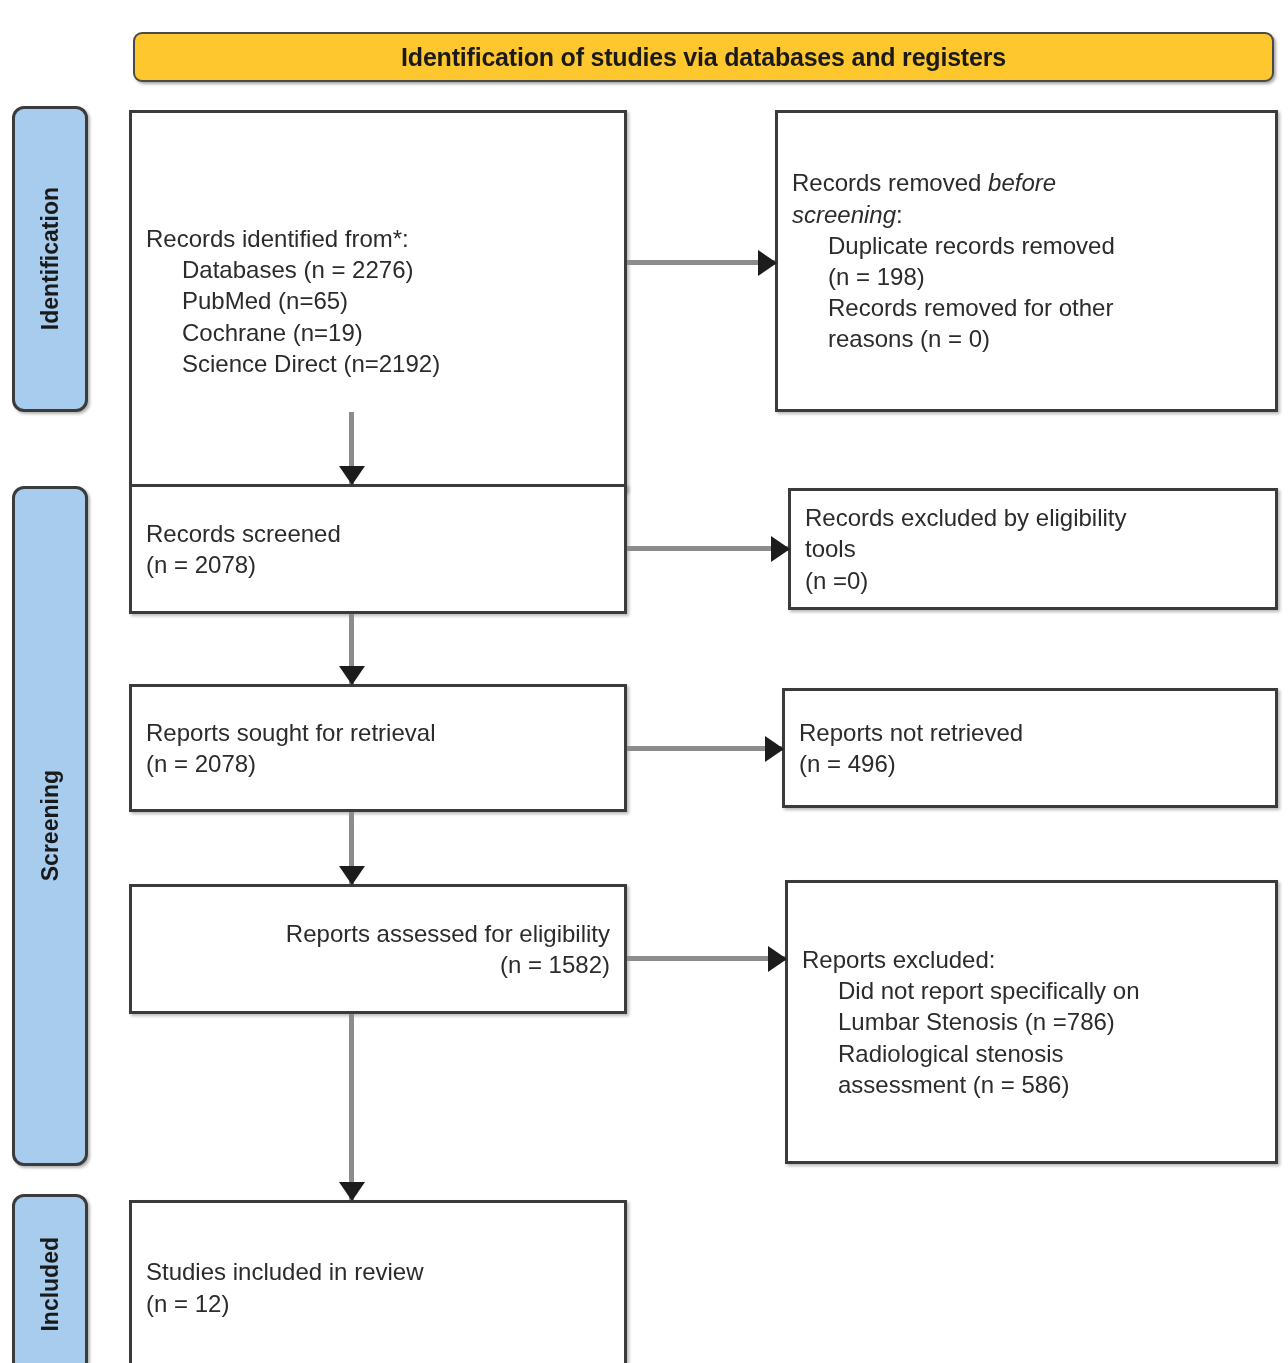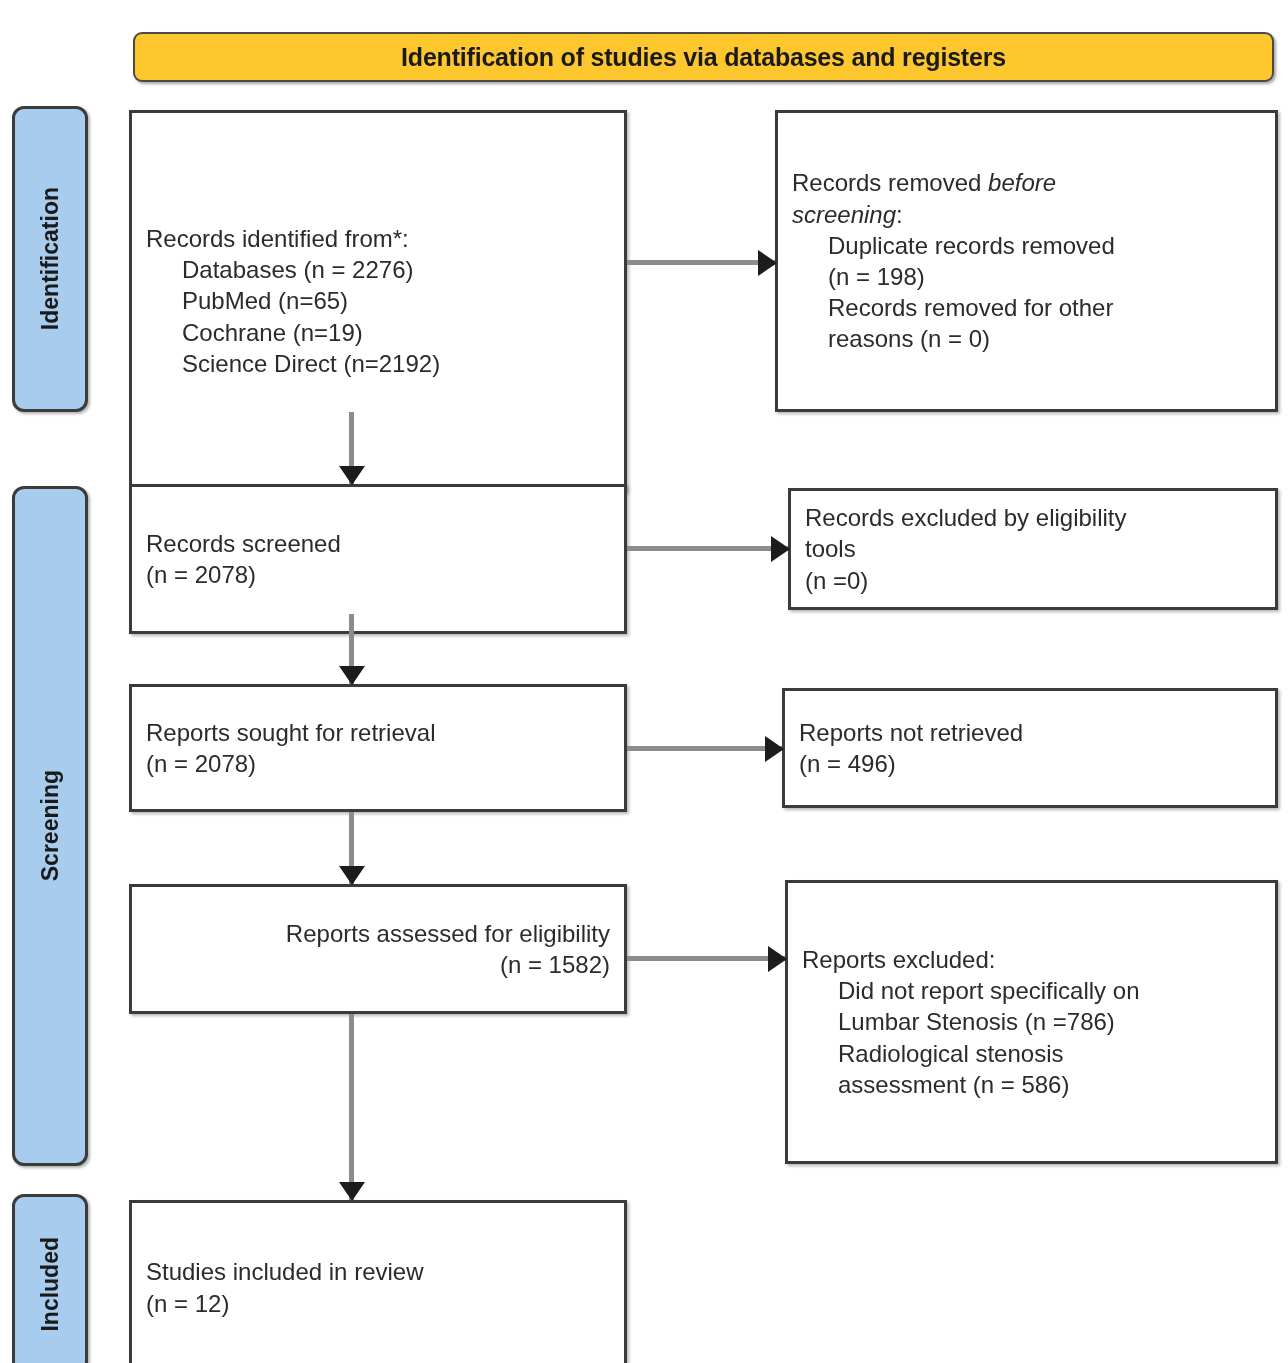--- a/index.html
+++ b/index.html
@@ -86,21 +86,21 @@
     line-height: 1.30;
     color: #2b2b2b;
     white-space: pre-wrap;
   }
   .fbox p.ind { padding-left: 36px; }
   .fbox p .it { font-style: italic; }
 
   
   #box-identified   { left: 129px; top: 88px;   width: 498px; height: 382px; }
   #box-removed      { left: 775px; top: 88px;   width: 503px; height: 302px; align-items: center; }
-  #box-screened     { left: 129px; top: 462px;  width: 498px; height: 150px; }
+  #box-screened     { left: 129px; top: 462px;  width: 498px; height: 130px; }
   #box-auto-excl    { left: 788px; top: 466px;  width: 490px; height: 122px; }
   #box-sought       { left: 129px; top: 662px;  width: 498px; height: 128px; }
   #box-not-retr     { left: 782px; top: 666px;  width: 496px; height: 120px; }
   #box-eligibility  { left: 129px; top: 862px;  width: 498px; height: 130px; text-align: right; }
   #box-excluded     { left: 785px; top: 858px;  width: 493px; height: 284px; }
   #box-included     { left: 129px; top: 1178px; width: 498px; height: 175px; }
 
   
   .arrow-v {
     position: absolute;

